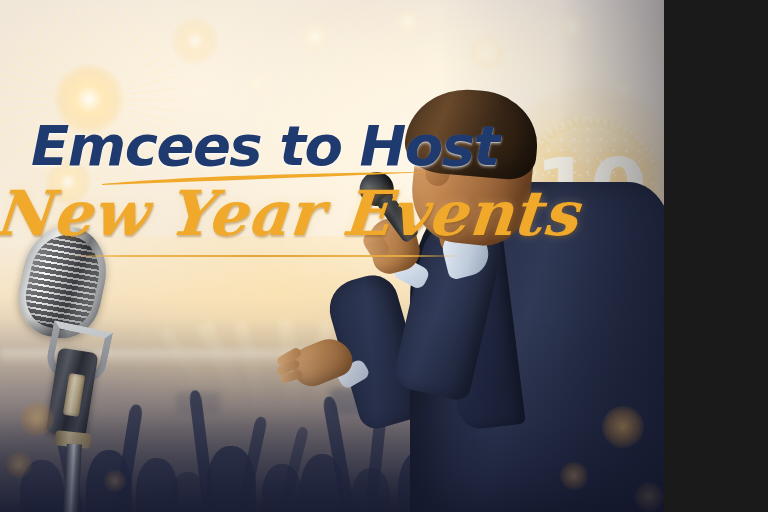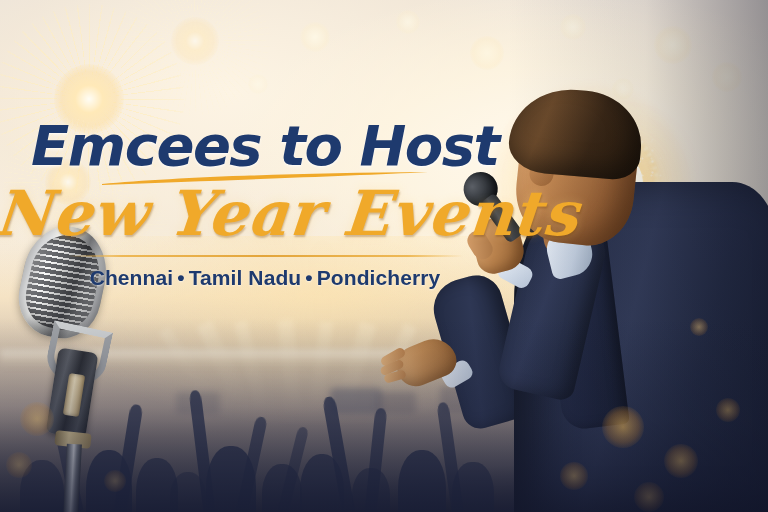--- a/index.html
+++ b/index.html
@@ -3,21 +3,21 @@
 <meta charset="utf-8">
 <title>Emcees to Host New Year Events</title>
 <style>
   html, body {
     margin: 0;
     padding: 0;
     background: #1a1a1a;
   }
   .banner {
     position: relative;
-    width: 768px;
+    width: 664px;
     height: 512px;
     overflow: hidden;
     font-family: "Liberation Sans", sans-serif;
     background: #efe3d2;
   }
 
   
   .bg-base {
     position: absolute;
     inset: 0;
@@ -673,18 +673,15 @@
     <div class="swoosh">
       <svg viewBox="0 0 330 14" preserveAspectRatio="none" aria-hidden="true">
         <path d="M2,12 C70,6 180,1 328,0 C250,4 130,8 2,13 Z" fill="#f0a92a"></path>
       </svg>
     </div>
 
     <div class="script">New Year Events</div>
 
     <div class="divider"></div>
 
-    <div class="subtitle">
-      <span>Chennai</span><span class="sep">•</span><span>Tamil Nadu</span><span class="sep">•</span><span>Pondicherry</span>
-    </div>
   </div>
 
 </div>
 
 </body></html>

